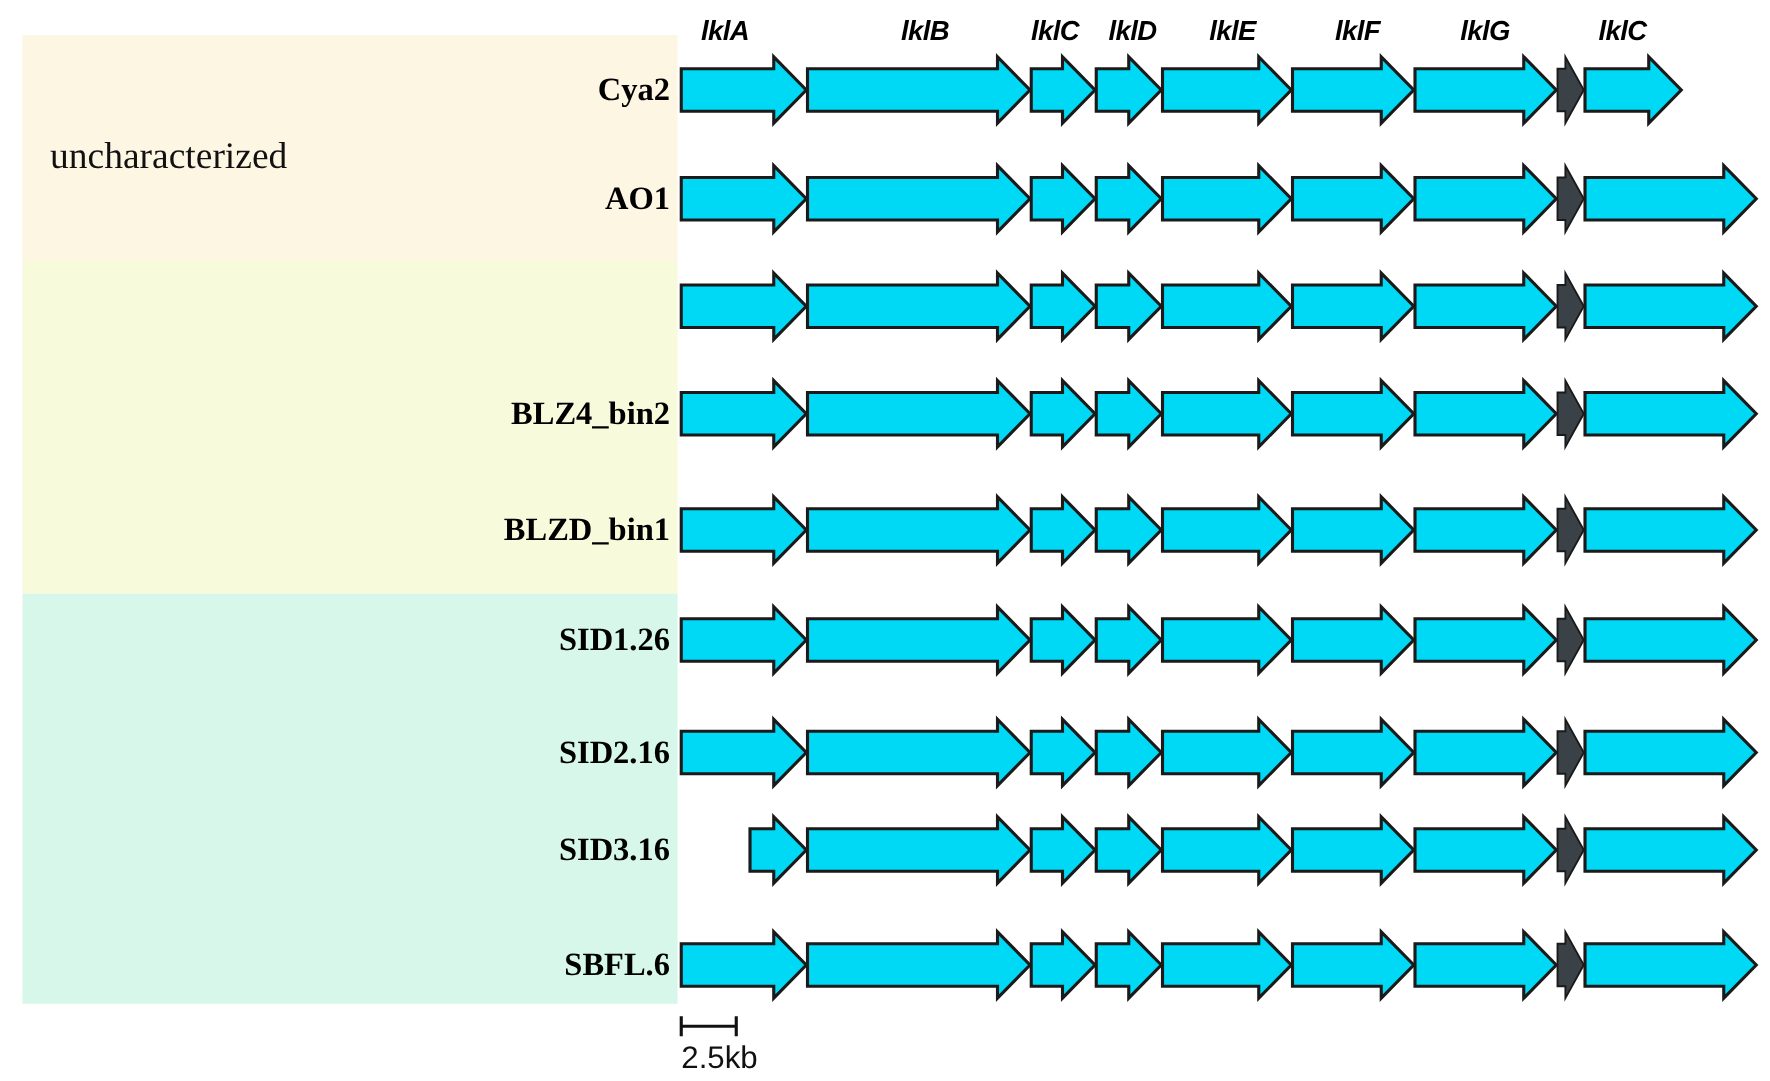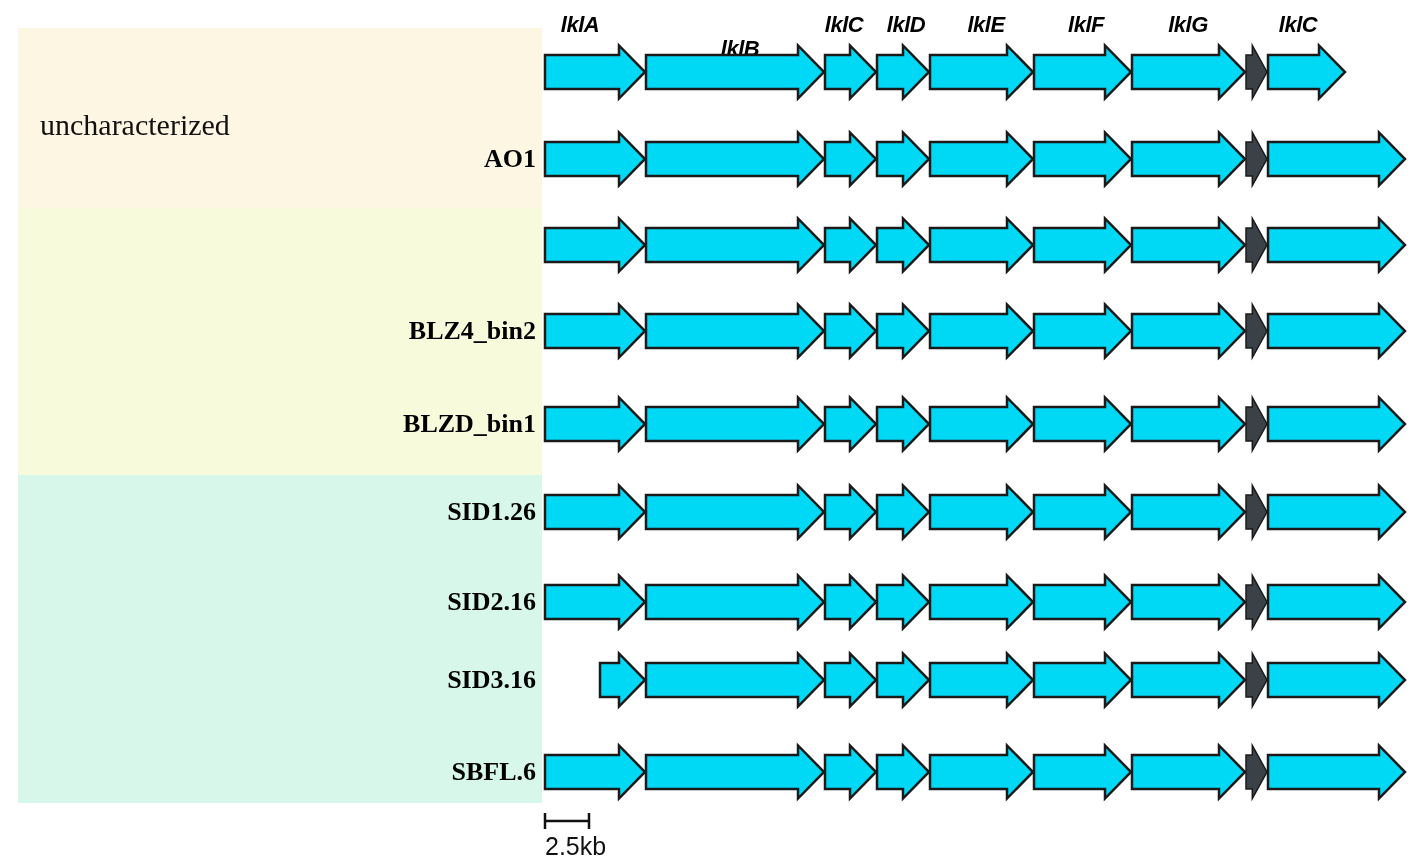--- a/index.html
+++ b/index.html
@@ -71,38 +71,39 @@
 </style>
 </head>
 <body>
 
 <div id="figure">
     <div class="band band-0" style="top: 28px; height: 180px; background: rgb(253, 246, 227);"></div>
     <div class="band-label" style="top: 110px;">uncharacterized</div>
     <div class="band band-1" style="top: 208px; height: 267px; background: rgb(247, 250, 219);"></div>
     <div class="band band-2" style="top: 475px; height: 328px; background: rgb(214, 247, 234);"></div>
     <div class="gene-label" style="left: 580px;">lklA</div>
-    <div class="gene-label" style="left: 740px; margin-top: 24px;">lklB</div>
+    <div class="gene-label" style="left: 740px;">lklB</div>
     <div class="gene-label" style="left: 844px;">lklC</div>
     <div class="gene-label" style="left: 906px;">lklD</div>
     <div class="gene-label" style="left: 986px;">lklE</div>
     <div class="gene-label" style="left: 1086px;">lklF</div>
     <div class="gene-label" style="left: 1188px;">lklG</div>
     <div class="gene-label" style="left: 1298px;">lklC</div>
     <svg class="row-svg" width="1416" height="64" viewBox="0 0 1416 64" style="top: 40px;">
       <polygon points="545,15 619,15 619,5.479999999999999 645,32 619,58.52 619,49 545,49" fill="#00d9f5" stroke="#1a1a1a" stroke-width="2.5" stroke-linejoin="miter"></polygon>
       <polygon points="646,15 798,15 798,5.479999999999999 824,32 798,58.52 798,49 646,49" fill="#00d9f5" stroke="#1a1a1a" stroke-width="2.5" stroke-linejoin="miter"></polygon>
       <polygon points="825,15 850,15 850,5.479999999999999 876,32 850,58.52 850,49 825,49" fill="#00d9f5" stroke="#1a1a1a" stroke-width="2.5" stroke-linejoin="miter"></polygon>
       <polygon points="877,15 903,15 903,5.479999999999999 929,32 903,58.52 903,49 877,49" fill="#00d9f5" stroke="#1a1a1a" stroke-width="2.5" stroke-linejoin="miter"></polygon>
       <polygon points="930,15 1007,15 1007,5.479999999999999 1033,32 1007,58.52 1007,49 930,49" fill="#00d9f5" stroke="#1a1a1a" stroke-width="2.5" stroke-linejoin="miter"></polygon>
       <polygon points="1034,15 1105,15 1105,5.479999999999999 1131,32 1105,58.52 1105,49 1034,49" fill="#00d9f5" stroke="#1a1a1a" stroke-width="2.5" stroke-linejoin="miter"></polygon>
       <polygon points="1132,15 1219,15 1219,5.479999999999999 1245,32 1219,58.52 1219,49 1132,49" fill="#00d9f5" stroke="#1a1a1a" stroke-width="2.5" stroke-linejoin="miter"></polygon>
       <polygon points="1246,15 1252.3,15 1252.3,5.479999999999999 1267,32 1252.3,58.52 1252.3,49 1246,49" fill="#3a4147" stroke="#1a1a1a" stroke-width="1.5" stroke-linejoin="miter"></polygon>
       <polygon points="1268,15 1319,15 1319,5.479999999999999 1345,32 1319,58.52 1319,49 1268,49" fill="#00d9f5" stroke="#1a1a1a" stroke-width="2.5" stroke-linejoin="miter"></polygon>
     </svg>
+    <div class="row-label" style="top: 72px; left: 0px; width: 536px;">Cya2</div>
     <svg class="row-svg" width="1416" height="64" viewBox="0 0 1416 64" style="top: 127px;">
       <polygon points="545,15 619,15 619,5.479999999999999 645,32 619,58.52 619,49 545,49" fill="#00d9f5" stroke="#1a1a1a" stroke-width="2.5" stroke-linejoin="miter"></polygon>
       <polygon points="646,15 798,15 798,5.479999999999999 824,32 798,58.52 798,49 646,49" fill="#00d9f5" stroke="#1a1a1a" stroke-width="2.5" stroke-linejoin="miter"></polygon>
       <polygon points="825,15 850,15 850,5.479999999999999 876,32 850,58.52 850,49 825,49" fill="#00d9f5" stroke="#1a1a1a" stroke-width="2.5" stroke-linejoin="miter"></polygon>
       <polygon points="877,15 903,15 903,5.479999999999999 929,32 903,58.52 903,49 877,49" fill="#00d9f5" stroke="#1a1a1a" stroke-width="2.5" stroke-linejoin="miter"></polygon>
       <polygon points="930,15 1007,15 1007,5.479999999999999 1033,32 1007,58.52 1007,49 930,49" fill="#00d9f5" stroke="#1a1a1a" stroke-width="2.5" stroke-linejoin="miter"></polygon>
       <polygon points="1034,15 1105,15 1105,5.479999999999999 1131,32 1105,58.52 1105,49 1034,49" fill="#00d9f5" stroke="#1a1a1a" stroke-width="2.5" stroke-linejoin="miter"></polygon>
       <polygon points="1132,15 1219,15 1219,5.479999999999999 1245,32 1219,58.52 1219,49 1132,49" fill="#00d9f5" stroke="#1a1a1a" stroke-width="2.5" stroke-linejoin="miter"></polygon>
       <polygon points="1246,15 1252.3,15 1252.3,5.479999999999999 1267,32 1252.3,58.52 1252.3,49 1246,49" fill="#3a4147" stroke="#1a1a1a" stroke-width="1.5" stroke-linejoin="miter"></polygon>
       <polygon points="1268,15 1379,15 1379,5.479999999999999 1405,32 1379,58.52 1379,49 1268,49" fill="#00d9f5" stroke="#1a1a1a" stroke-width="2.5" stroke-linejoin="miter"></polygon>

